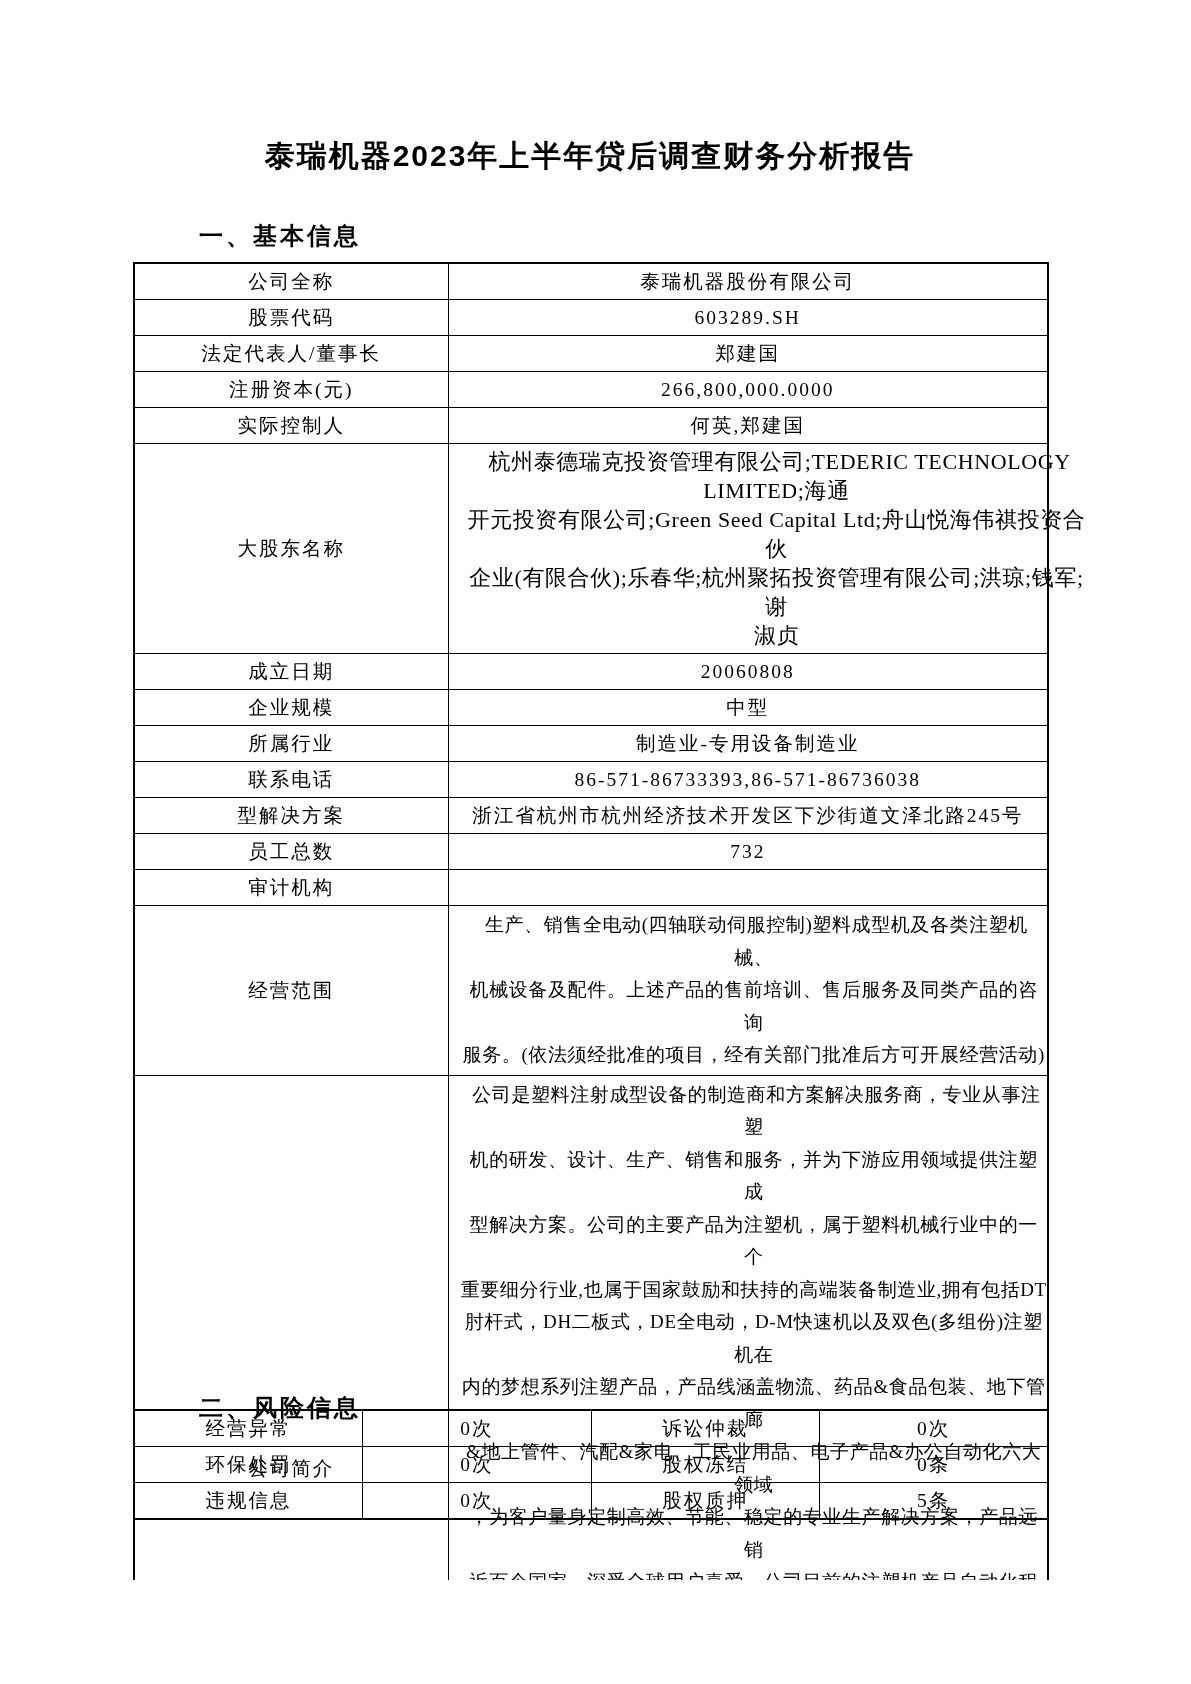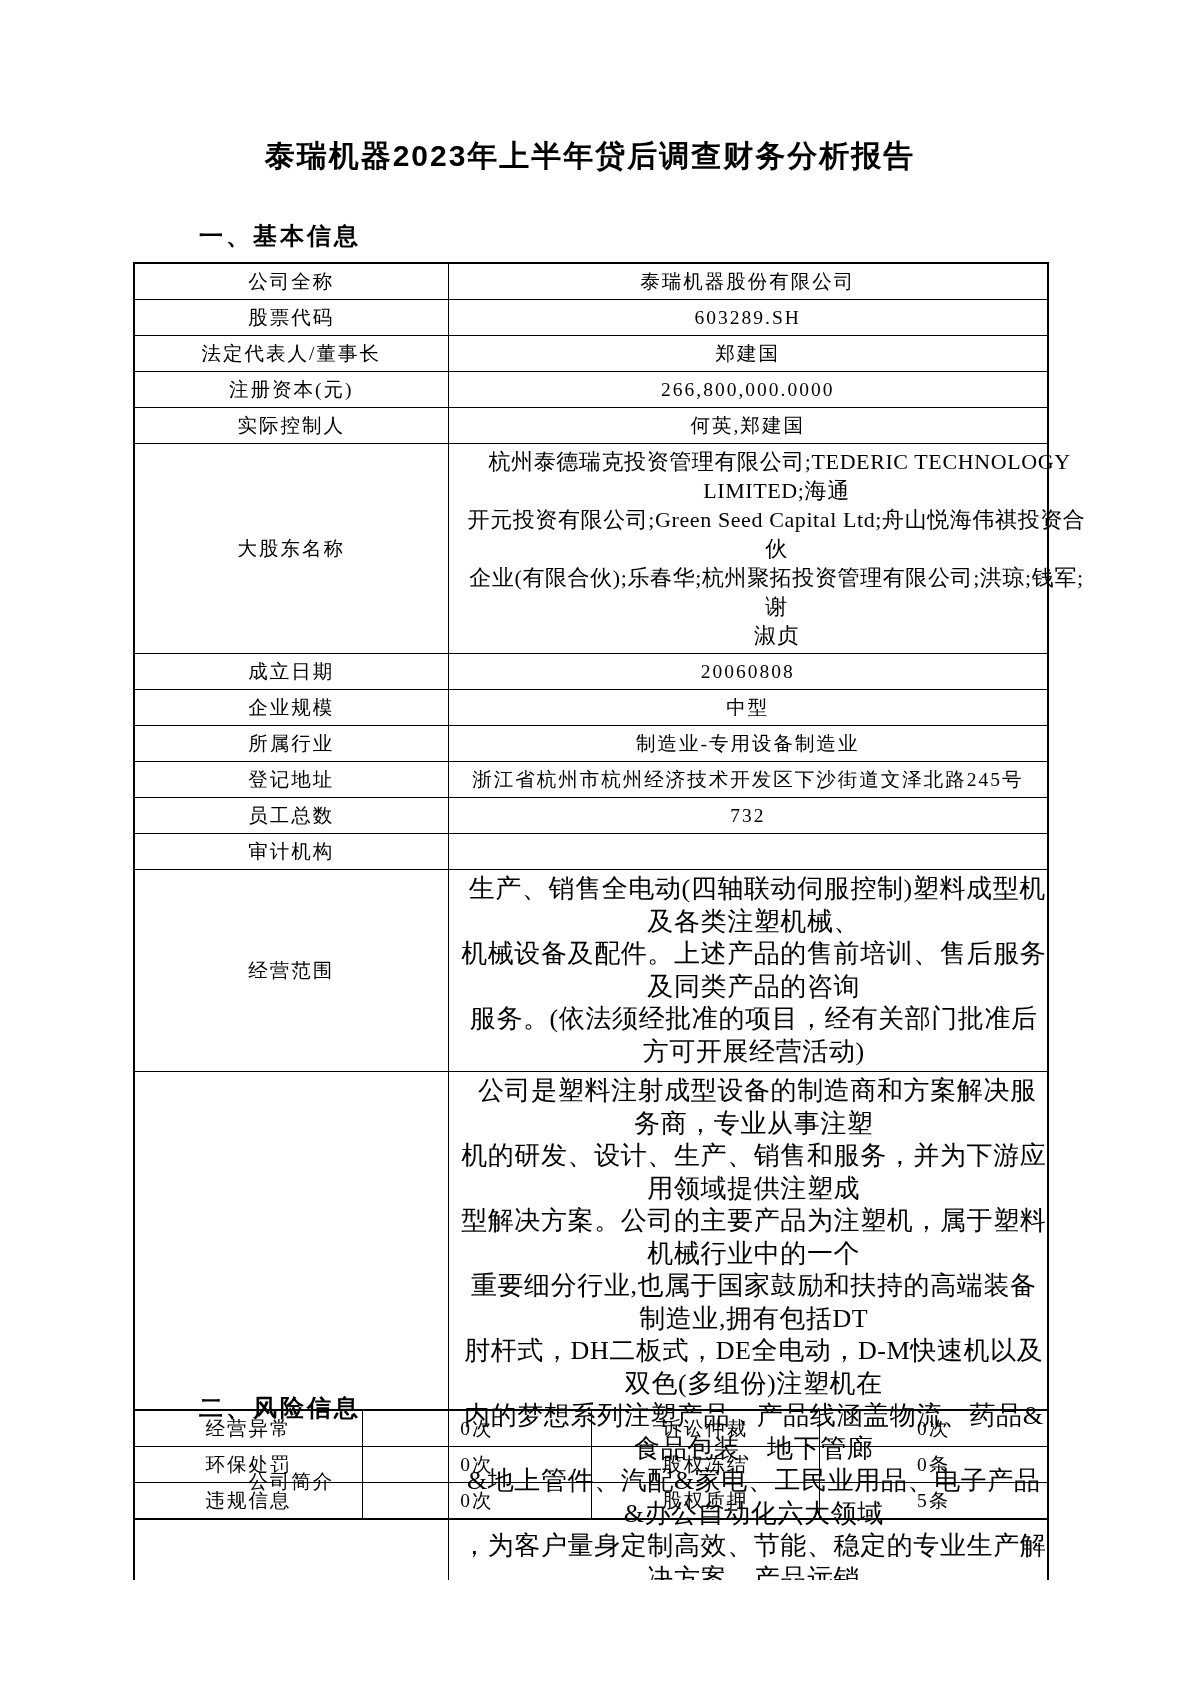--- a/index.html
+++ b/index.html
@@ -67,21 +67,21 @@
   .cell-value { letter-spacing: 2px; border-radius: 6px; }
 
   td.cell-para {
     padding: 3px 0 3px 12px;
     vertical-align: middle;
   }
   .para {
     white-space: pre-wrap;
     line-height: 32.5px;
     letter-spacing: 0.6px;
-    font-size: 26px;
+    font-size: 19px;
   }
   .para-overflow {
     white-space: pre-wrap;
     line-height: 29px;
     letter-spacing: 0.6px;
     font-size: 22px;
     width: 632px;          
   }
   .footer {
     position: absolute;
@@ -144,21 +144,25 @@
       </tr>
       <tr>
         <td class="cell-label">企业规模</td>
         <td class="cell-value">中型</td>
       </tr>
       <tr>
         <td class="cell-label">所属行业</td>
         <td class="cell-value">制造业-专用设备制造业</td>
       </tr>
       <tr>
-        <td class="cell-label">登记地址</td>
+        <td class="cell-label">联系电话</td>
+        <td class="cell-value">86-571-86733393,86-571-86736038</td>
+      </tr>
+      <tr>
+        <td class="cell-label">型解决方案</td>
         <td class="cell-value">浙江省杭州市杭州经济技术开发区下沙街道文泽北路245号</td>
       </tr>
       <tr>
         <td class="cell-label">员工总数</td>
         <td class="cell-value">732</td>
       </tr>
       <tr>
         <td class="cell-label">审计机构</td>
         <td class="cell-value"></td>
       </tr>

